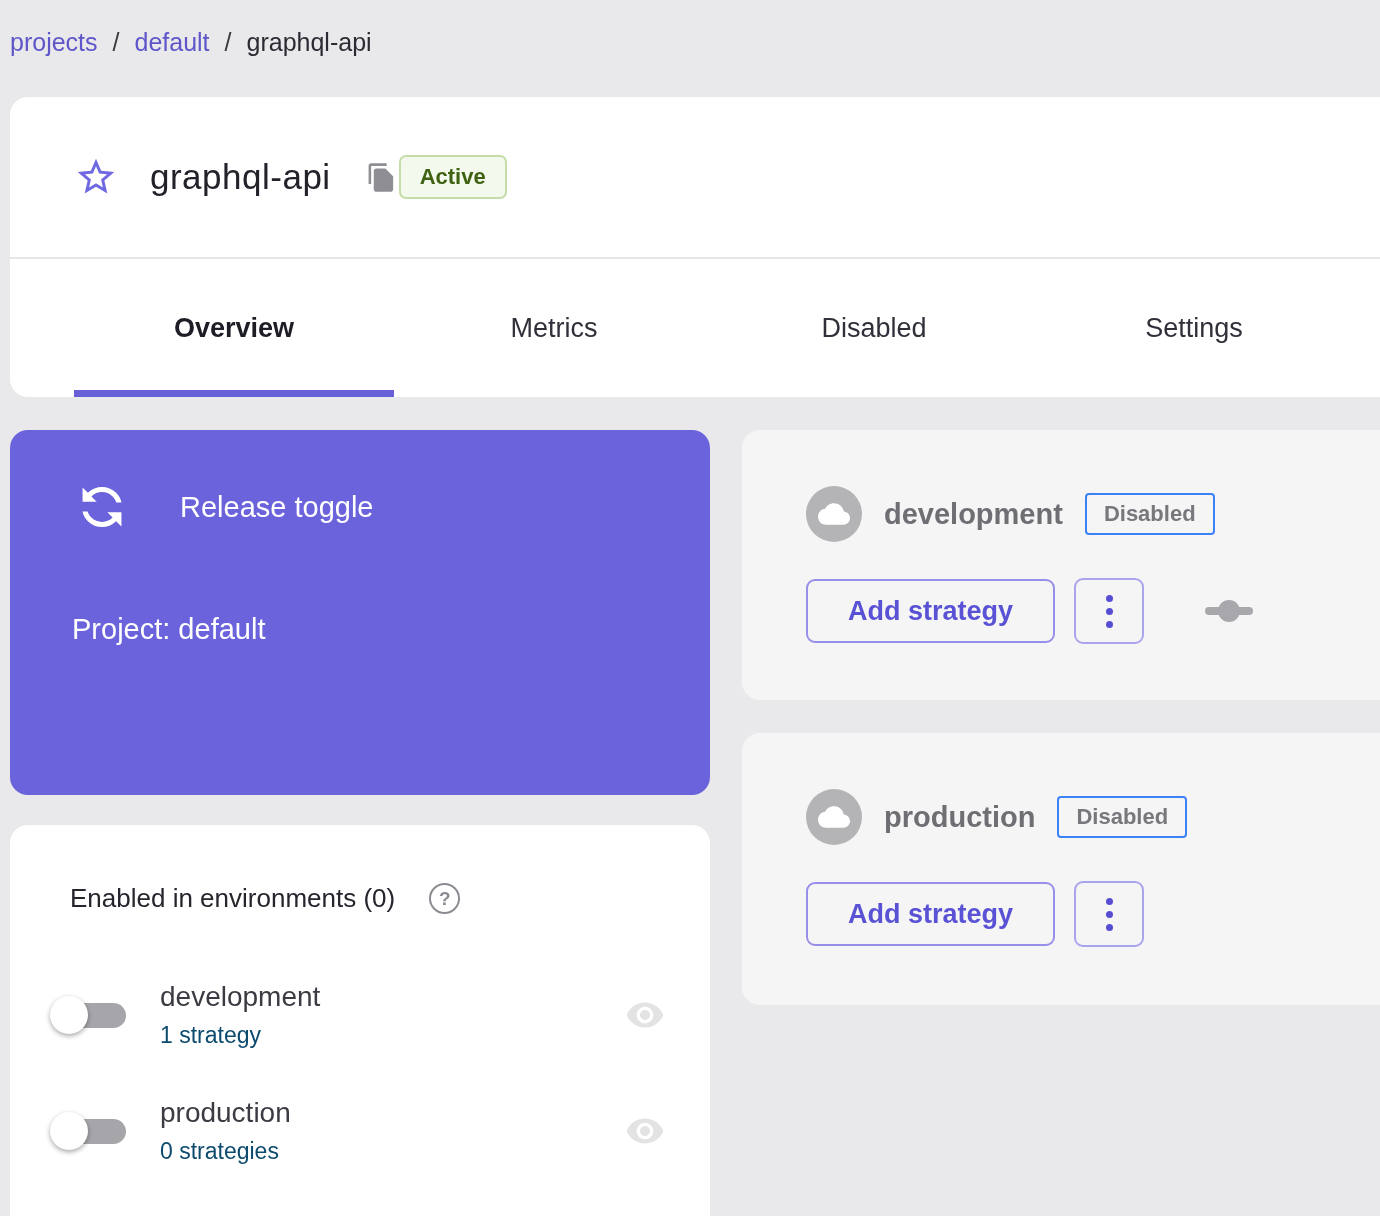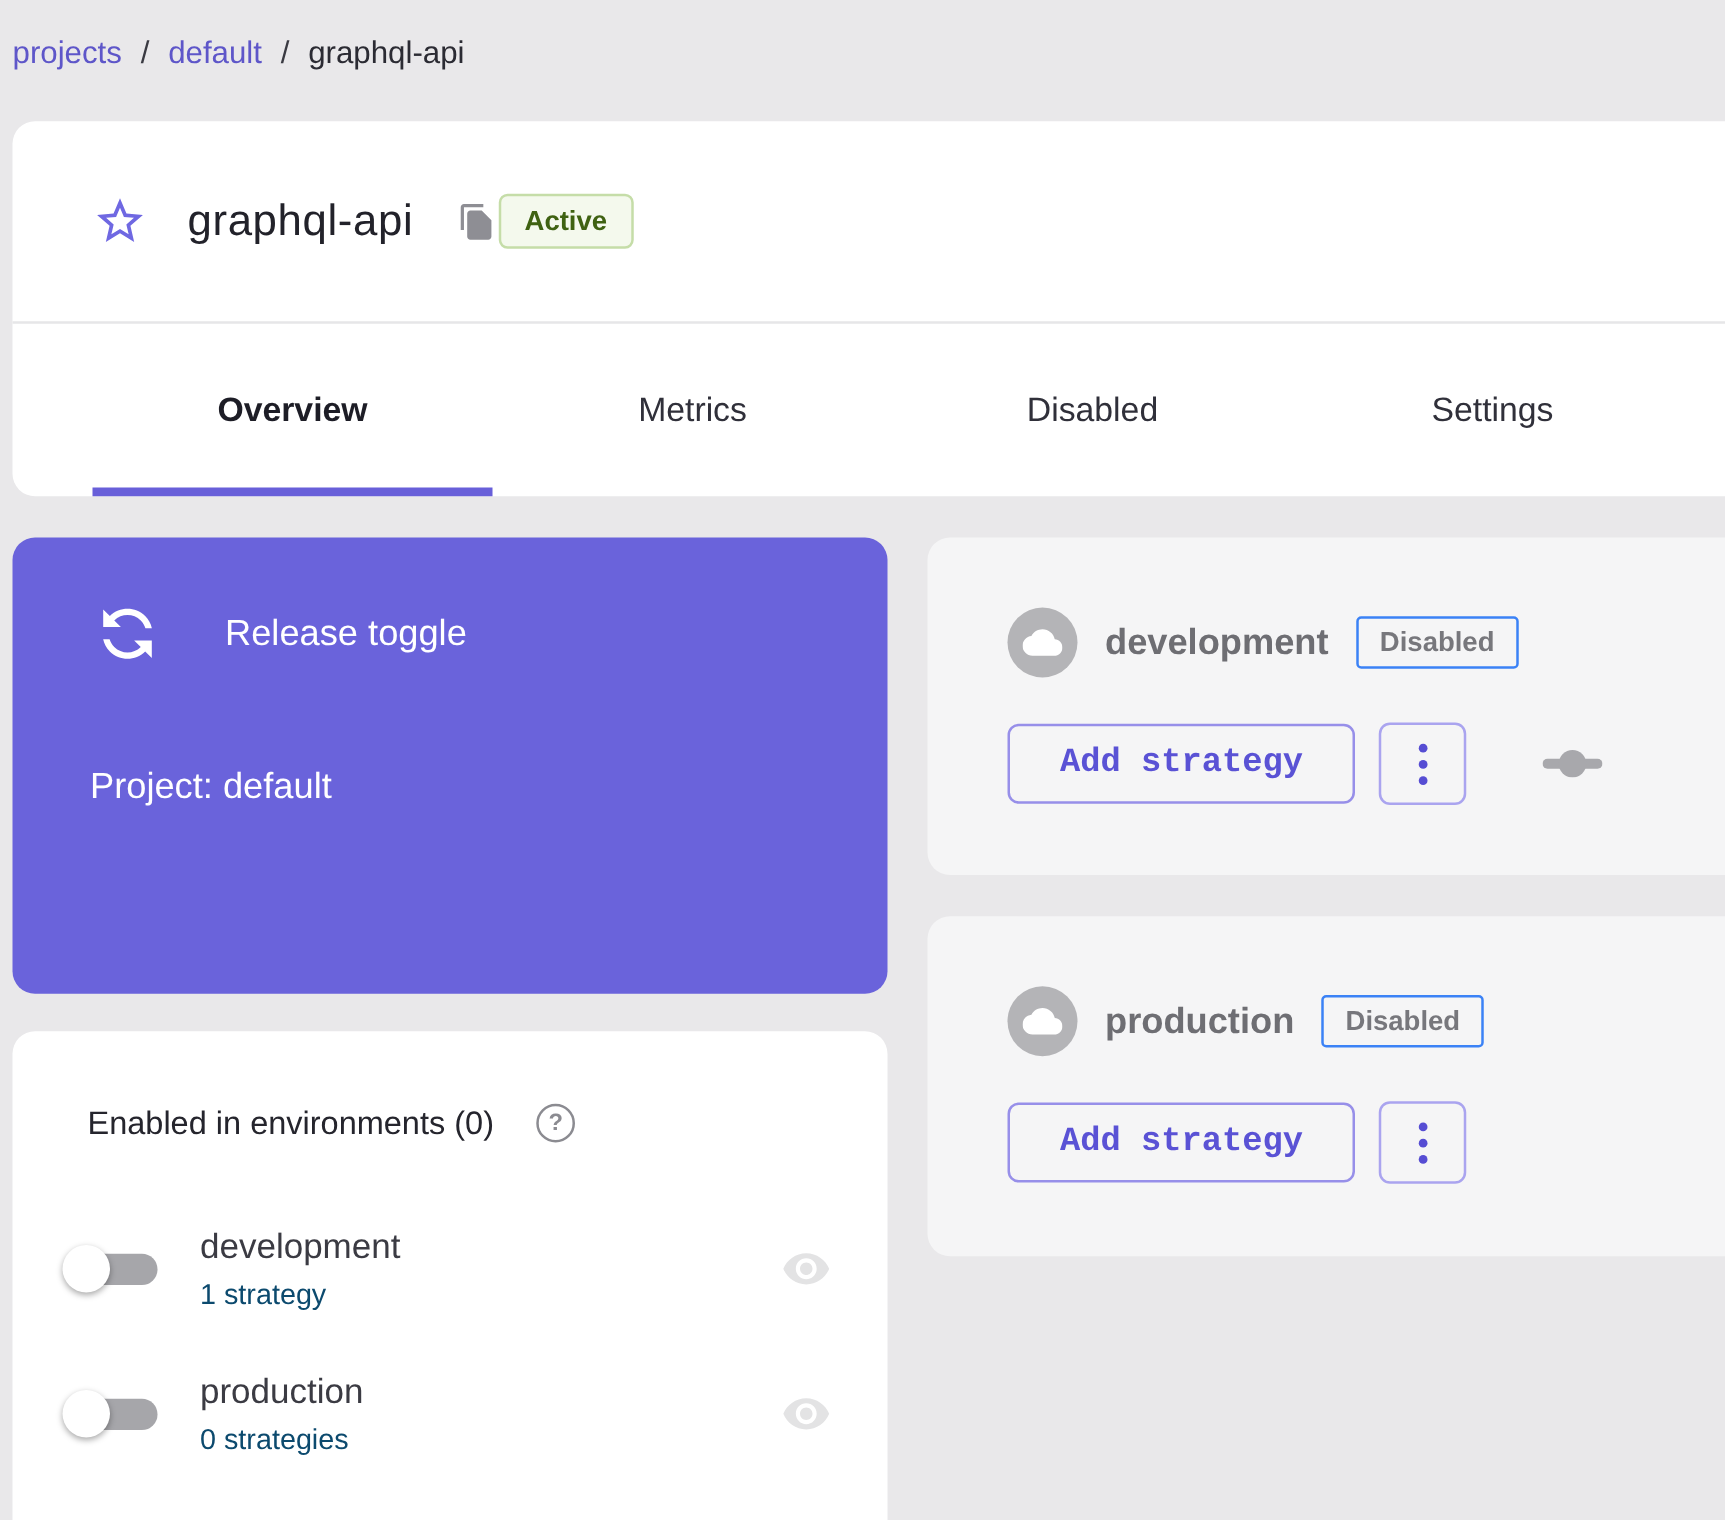--- a/index.html
+++ b/index.html
@@ -53,21 +53,21 @@
 
   
   .env-card { position:absolute; left:742px; right:-20px; background:#f5f5f6; border-radius:18px; }
   .env-card.dev { top:430px; height:270px; }
   .env-card.prod { top:733px; height:272px; }
   .env-card-header { position:absolute; left:64px; top:56px; display:flex; align-items:center; }
   .avatar { width:56px; height:56px; border-radius:50%; background:#b4b4b7; display:flex; align-items:center; justify-content:center; flex:0 0 auto; }
   .env-card-name { margin-left:22px; font-size:29px; font-weight:600; color:#6e6e73; }
   .disabled-badge { margin-left:22px; border:2px solid #3b82f6; border-radius:4px; padding:6px 17px; font-size:22px; font-weight:700; color:#77777c; background:transparent; }
   .env-card-actions { position:absolute; left:64px; top:148px; display:flex; align-items:center; gap:19px; }
-  .add-strategy-btn { height:64px; padding:0 40px; display:flex; align-items:center; justify-content:center; border:2px solid #978fe9; border-radius:9px; background:transparent; font-family:Liberation Mono, monospace; font-size:27px; font-weight:700; color:#5a52d5; cursor:pointer; }
+  .add-strategy-btn { height:64px; padding:0 40px; display:flex; align-items:center; justify-content:center; border:2px solid #978fe9; border-radius:9px; background:transparent; font-family:Liberation Sans, sans-serif; font-size:27px; font-weight:700; color:#5a52d5; cursor:pointer; }
   .kebab-btn { width:70px; height:66px; border:2px solid #aaa4ef; border-radius:9px; background:transparent; display:flex; flex-direction:column; align-items:center; justify-content:center; gap:6px; cursor:pointer; }
   .kebab-btn .dot { width:7px; height:7px; border-radius:50%; background:#564dd3; }
   .slider-icon { margin-left:42px; width:48px; height:22px; }
 </style>
 </head>
 <body>
 
 <div class="canvas">
 
   <nav class="breadcrumb">

